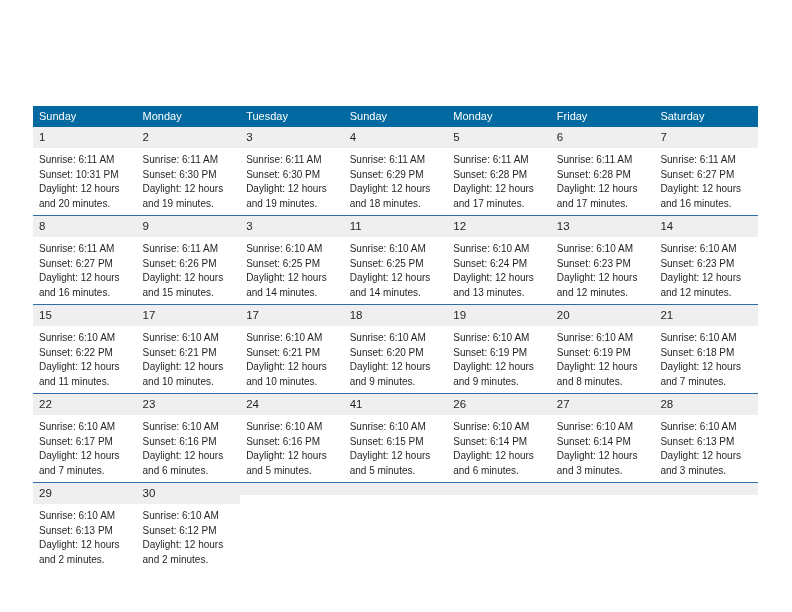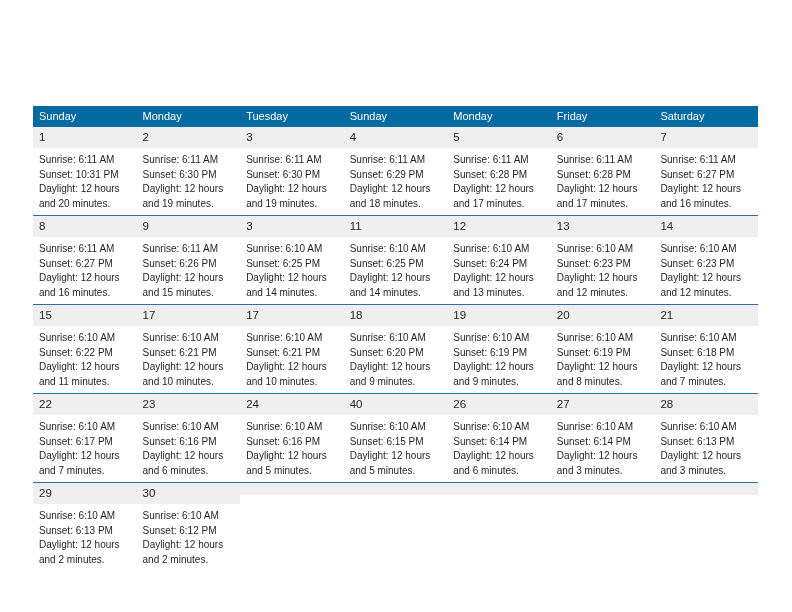--- a/index.html
+++ b/index.html
@@ -390,21 +390,21 @@
         <td>
           <div class="daynum">24</div>
           <div class="info">
             <div>Sunrise: 6:10 AM</div>
             <div>Sunset: 6:16 PM</div>
             <div>Daylight: 12 hours</div>
             <div>and 5 minutes.</div>
           </div>
         </td>
         <td>
-          <div class="daynum">40</div>
+          <div class="daynum">41</div>
           <div class="info">
             <div>Sunrise: 6:10 AM</div>
             <div>Sunset: 6:15 PM</div>
             <div>Daylight: 12 hours</div>
             <div>and 5 minutes.</div>
           </div>
         </td>
         <td>
           <div class="daynum">26</div>
           <div class="info">

